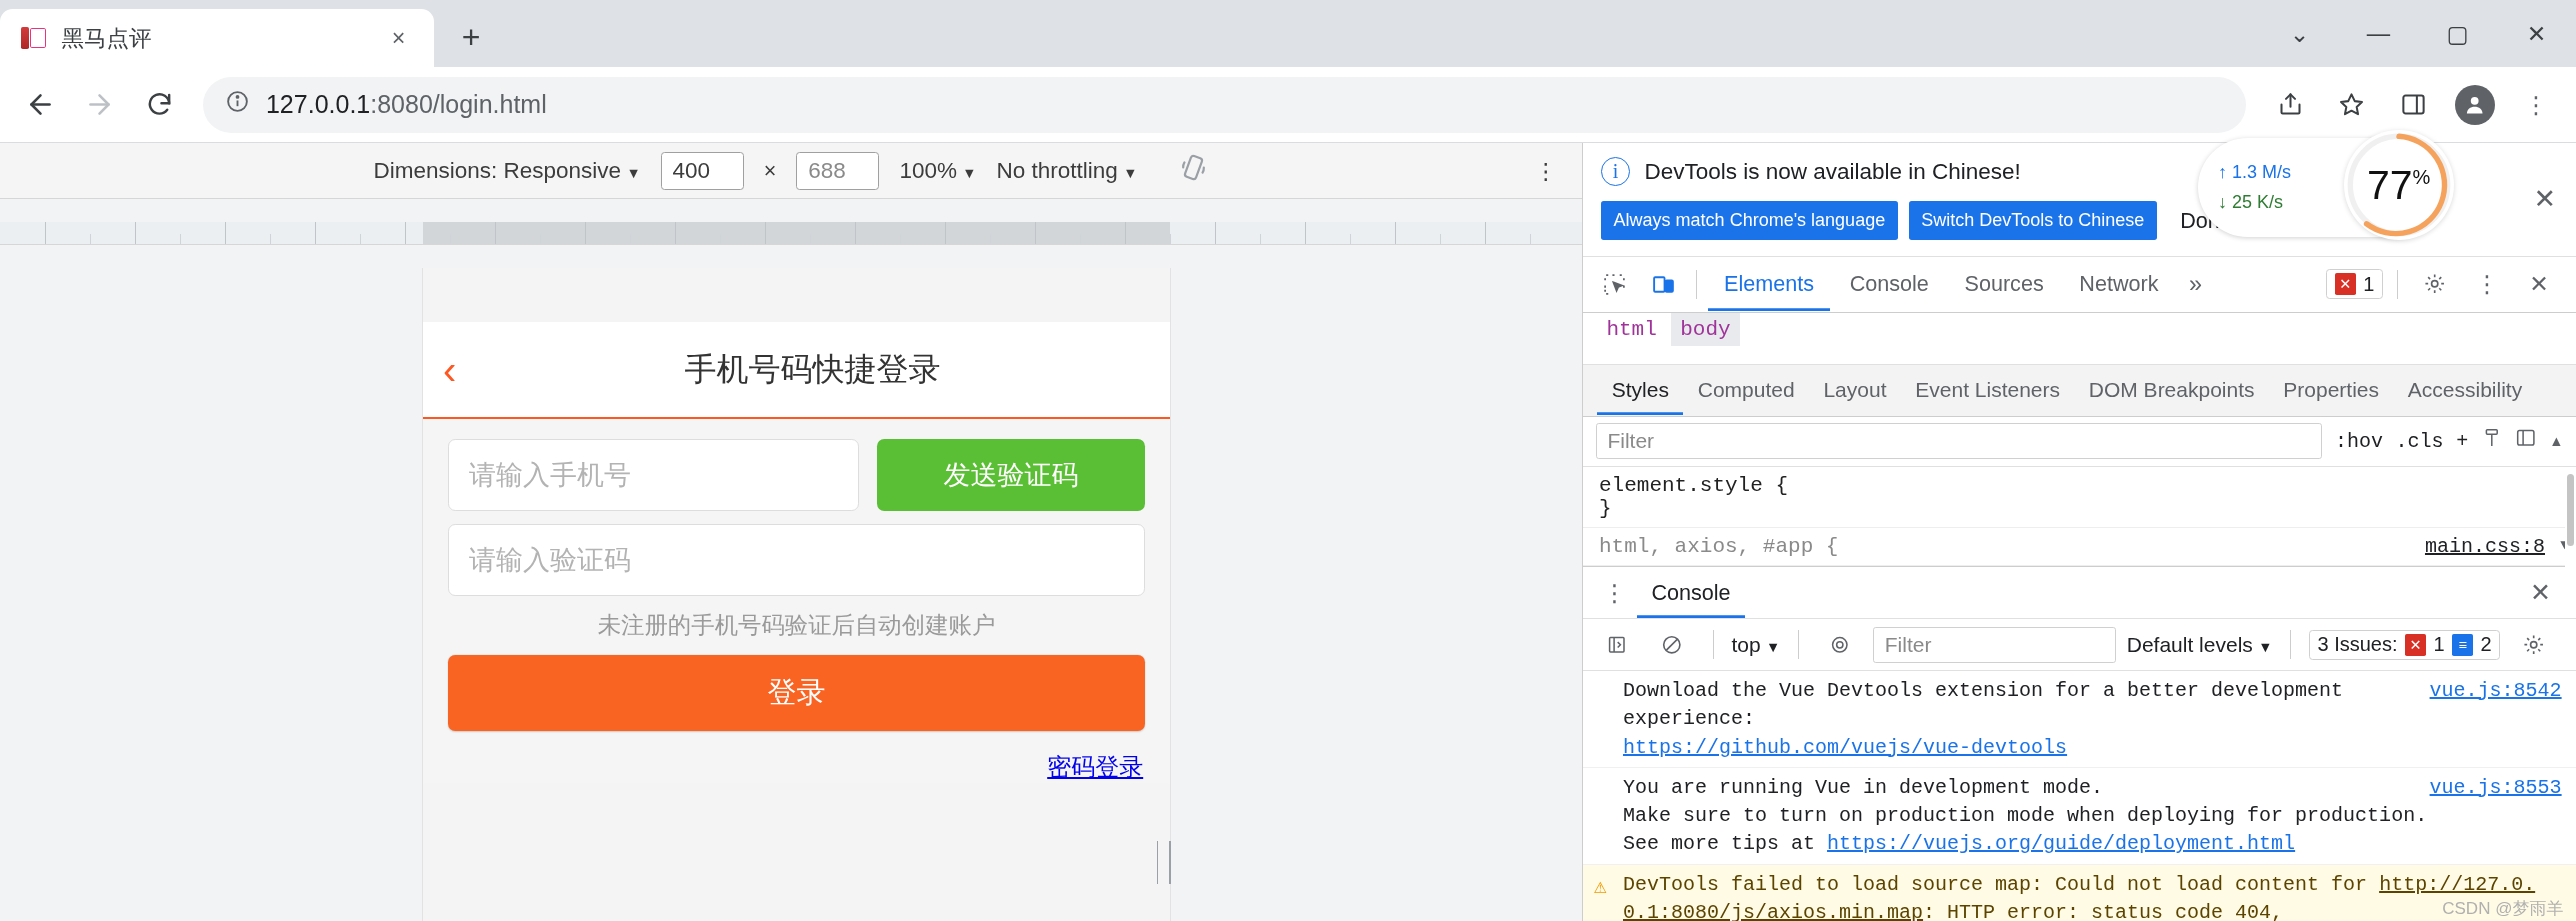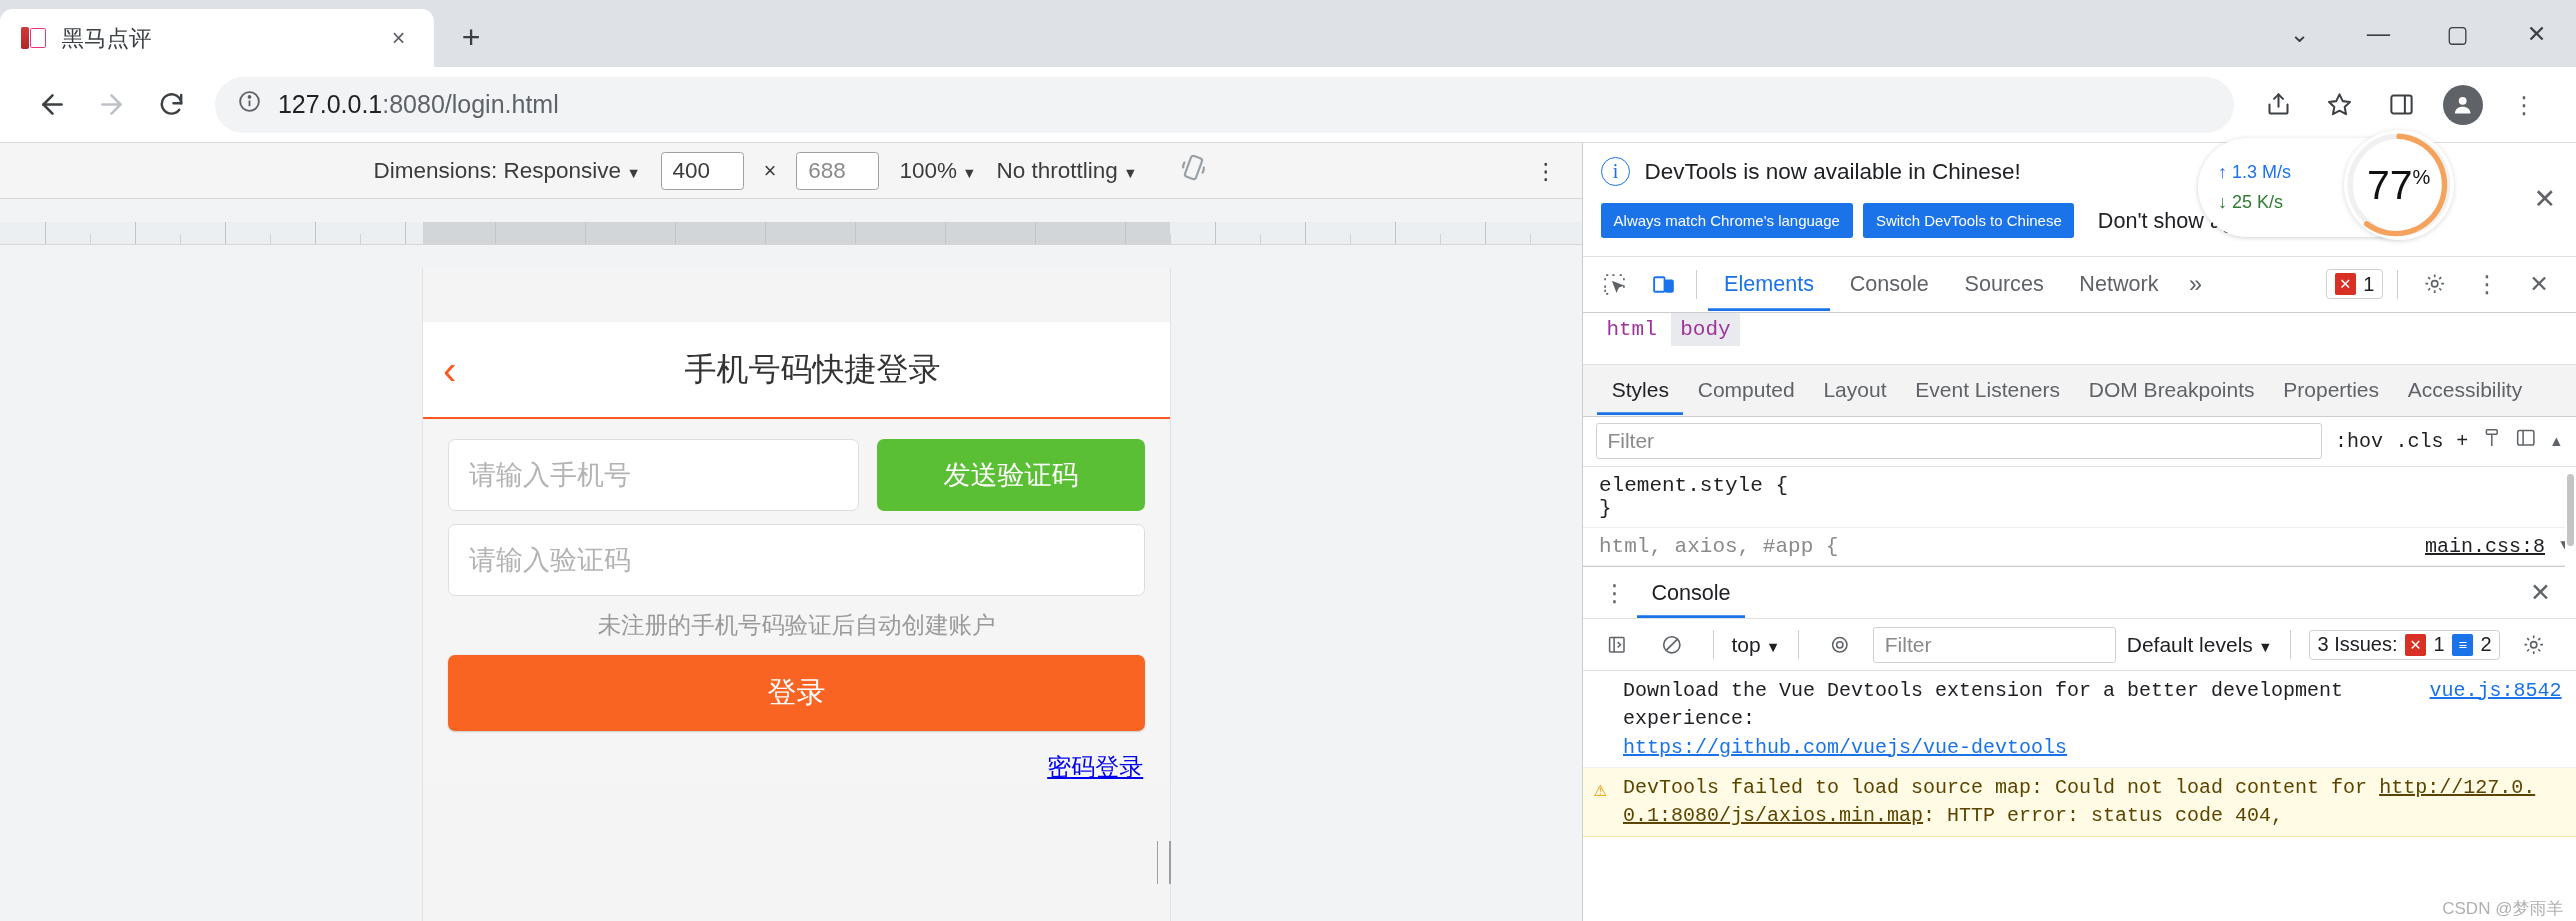--- a/index.html
+++ b/index.html
@@ -54,21 +54,21 @@
     position:absolute; right:0; top:0; height:67px; display:flex; align-items:center;
   }
   .winctl > div {
     width:79px; height:67px; display:flex; align-items:center; justify-content:center;
     color:#3c4043;
   }
 
   
   .toolbar {
     height:76px; background:#fff; display:flex; align-items:center;
-    padding:0 24px; gap:3.6px;
+    padding:0 12px; gap:3.6px;
     border-bottom:0.9px solid #dadce0;
   }
   .tb-btn {
     width:56px; height:56px; border-radius:50%;
     display:flex; align-items:center; justify-content:center;
     color:#5f6368; flex:none;
   }
   .omnibox {
     flex:1; height:56px; background:#f1f3f4; border-radius:28px;
     display:flex; align-items:center; padding:0 21.6px; gap:16px;
@@ -177,21 +177,21 @@
   }
   .notice-row1 { display:flex; align-items:center; gap:14.4px; }
   .info-circle {
     width:29px; height:29px; border-radius:50%; border:1.8px solid #1a73e8;
     color:#1a73e8; font-size:20px; display:flex; align-items:center; justify-content:center;
     font-family:"Liberation Serif", serif; flex:none;
   }
   .notice-text { font-size:22.5px; color:#202124; }
   .notice-row2 { display:flex; align-items:center; gap:10.8px; margin-top:12.6px; }
   .btn-blue {
-    background:#1a73e8; color:#fff; font-size:15px;
+    background:#1a73e8; color:#fff; font-size:18px;
     padding:9px 12.6px; border-radius:2.7px; white-space:nowrap;
   }
   .btn-plain {
     background:#fff; color:#202124; font-size:21.6px;
     padding:9px 12.6px; border-radius:2.7px; white-space:nowrap;
   }
   .notice-close {
     position:absolute; right:20px; top:50%; transform:translateY(-50%);
     font-size:27px; color:#5f6368;
   }
@@ -631,20 +631,26 @@
 
         <div class="console-body">
 
           <div class="msg">
             <div>Download the Vue Devtools extension for a better development</div>
             <div>experience:</div>
             <div><a>https://github.com/vuejs/vue-devtools</a></div>
             <span class="src">vue.js:8542</span>
           </div>
 
+          <div class="msg">
+            <div>You are running Vue in development mode.</div>
+            <div>Make sure to turn on production mode when deploying for production.</div>
+            <div><span>See more tips at </span><a>https://vuejs.org/guide/deployment.html</a></div>
+            <span class="src">vue.js:8553</span>
+          </div>
 
           <div class="msg warn">
             <span class="warn-tri">⚠</span>
             <div><span>DevTools failed to load source map: Could not load content for </span><a>http://127.0.</a></div>
             <div><a>0.1:8080/js/axios.min.map</a><span>: HTTP error: status code 404,</span></div>
 
           </div>
 
         </div>
         <span class="watermark">CSDN @梦雨羊</span>

